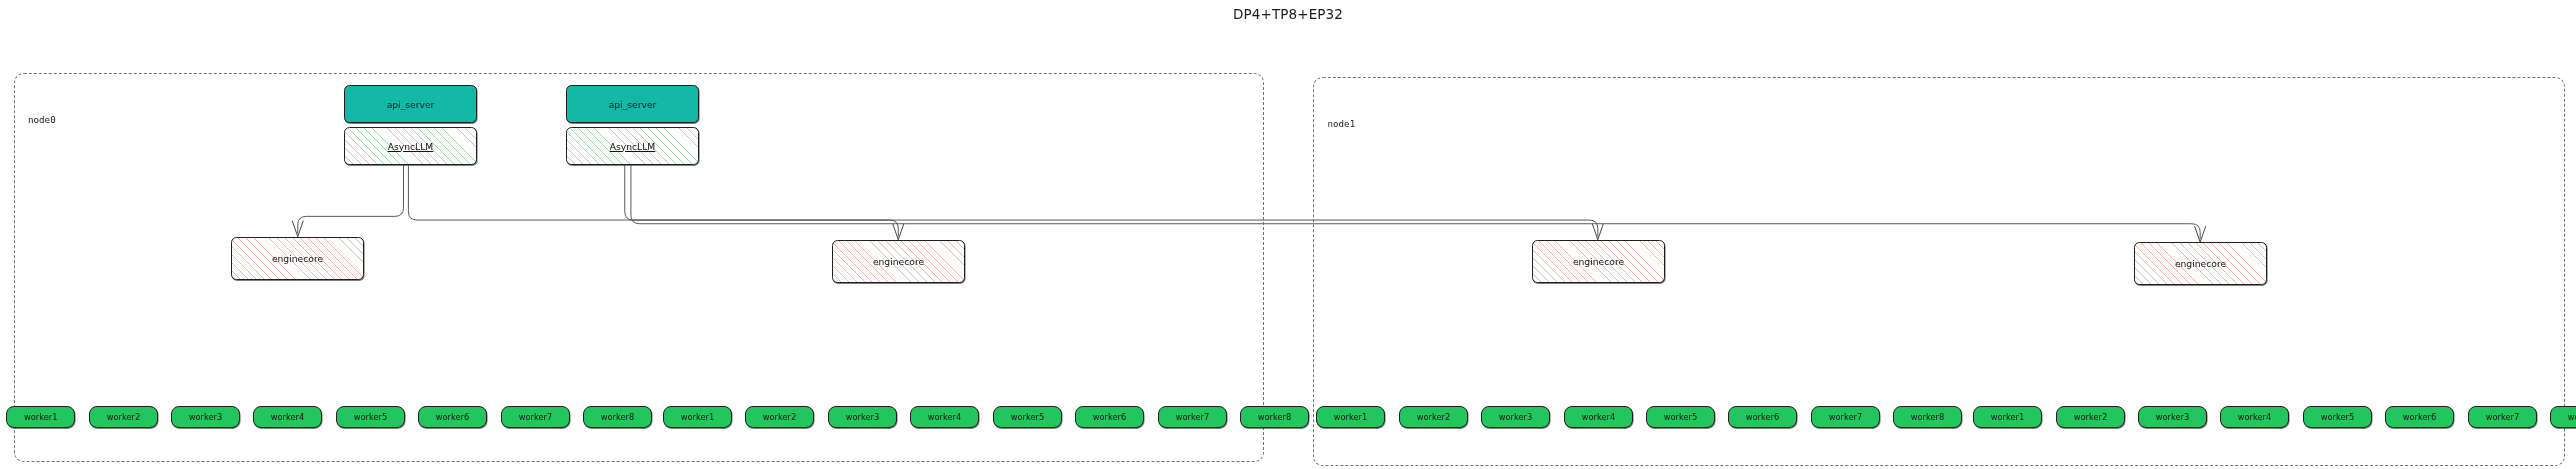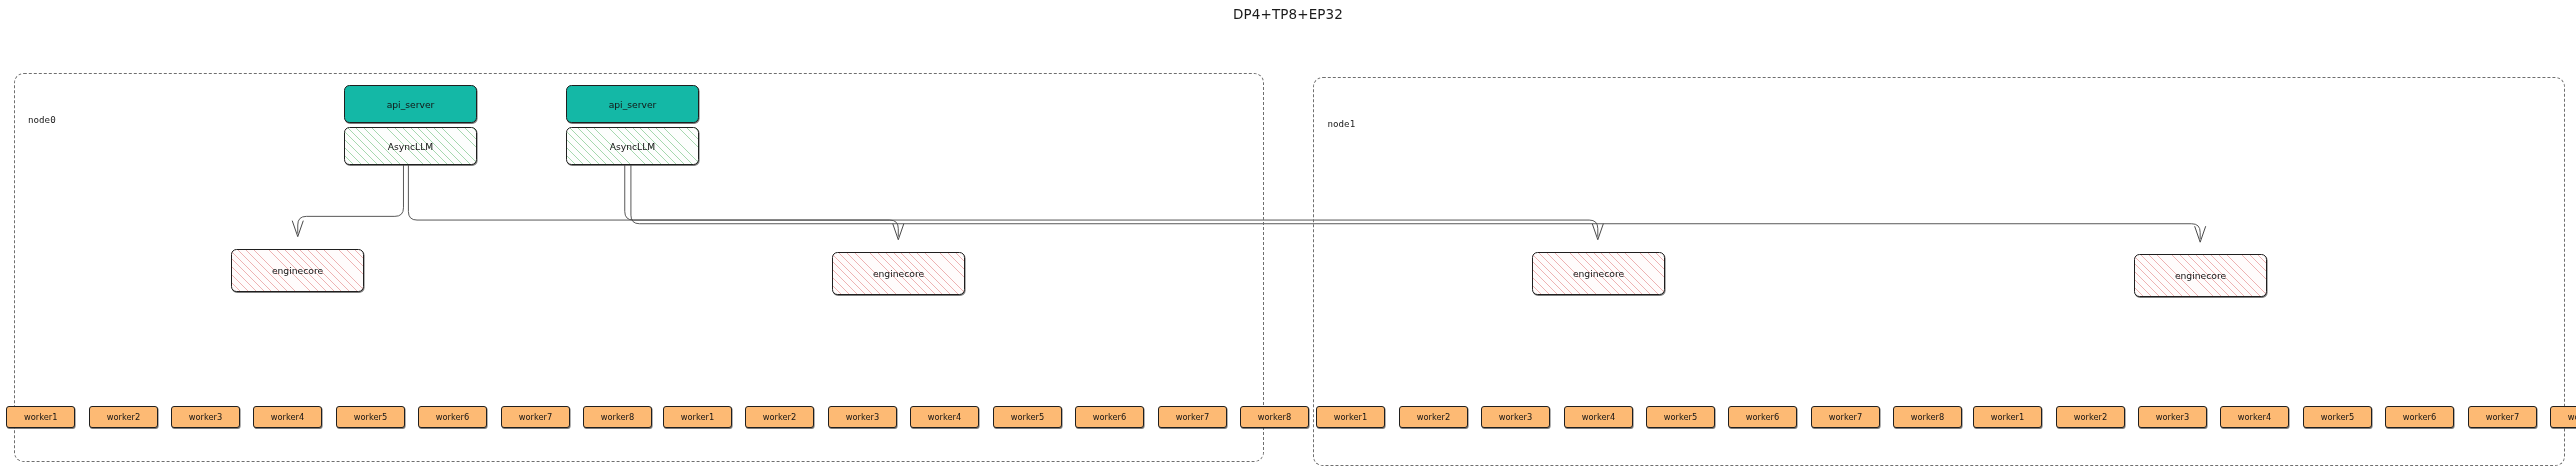--- a/index.html
+++ b/index.html
@@ -43,32 +43,32 @@
     white-space:nowrap;
     box-shadow:0.6px 0.9px 0 rgba(20,20,20,.55);
   }
   .box-api{background:#14b8a6;}
   .box-async{
     background:
       repeating-linear-gradient(45deg,
         rgba(94,184,110,.55) 0px, rgba(94,184,110,.55) 0.7px,
         rgba(255,255,255,0) 0.7px, rgba(255,255,255,0) 5.5px),
       #fdfefd;
+    text-decoration: underline;
   }
   .box-engine{
     background:
       repeating-linear-gradient(45deg,
         rgba(226,130,130,.6) 0px, rgba(226,130,130,.6) 0.7px,
         rgba(255,255,255,0) 0.7px, rgba(255,255,255,0) 5.5px),
       #fffcfc;
-    margin-top: 12px;
   }
   .box-worker{
-    background:#fdba74;
-    border-radius:3px;
+    background:#22c55e;
+    border-radius:8px;
     font-size:8.3px;
     border-width:1px;
   }
 
   
   #edges{position:absolute;left:0;top:0;width:2576px;height:469px;pointer-events:none;}
   .edge{fill:none;stroke:#4a4a4a;stroke-width:1.5px;}
   .edge-head{fill:none;stroke:#3a3a3a;stroke-width:1.5px;}
 </style>
 </head>

